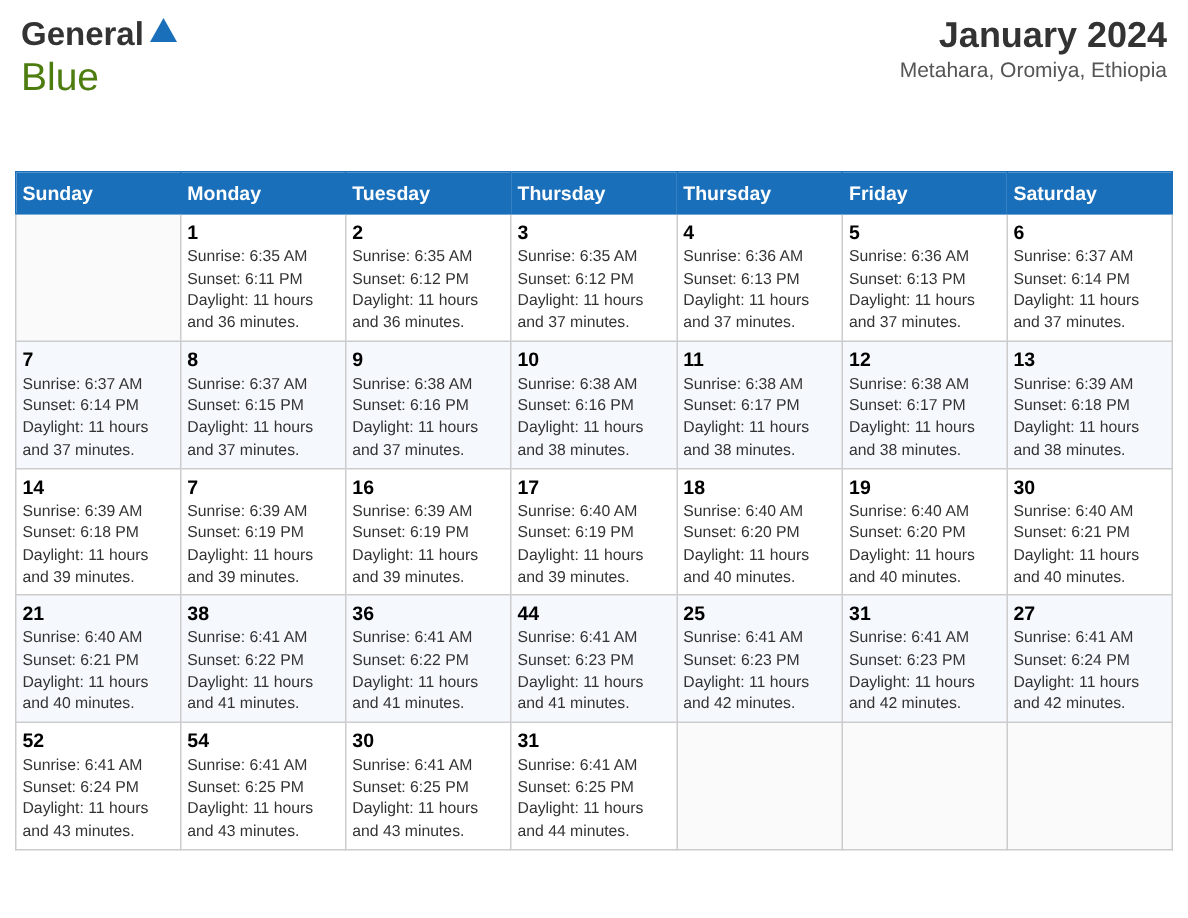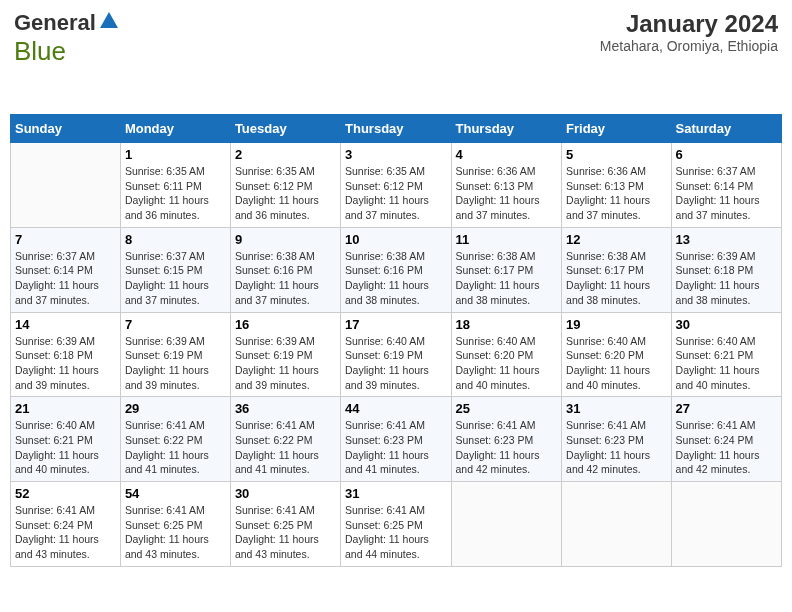--- a/index.html
+++ b/index.html
@@ -201,21 +201,21 @@
           <span class="day-number">30</span>
           <div class="day-info">Sunrise: 6:40 AM<br>Sunset: 6:21 PM<br>Daylight: 11 hours<br>and 40 minutes.</div>
         </td>
       </tr>
       <tr>
         <td>
           <span class="day-number">21</span>
           <div class="day-info">Sunrise: 6:40 AM<br>Sunset: 6:21 PM<br>Daylight: 11 hours<br>and 40 minutes.</div>
         </td>
         <td>
-          <span class="day-number">29</span>
+          <span class="day-number">38</span>
           <div class="day-info">Sunrise: 6:41 AM<br>Sunset: 6:22 PM<br>Daylight: 11 hours<br>and 41 minutes.</div>
         </td>
         <td>
           <span class="day-number">36</span>
           <div class="day-info">Sunrise: 6:41 AM<br>Sunset: 6:22 PM<br>Daylight: 11 hours<br>and 41 minutes.</div>
         </td>
         <td>
           <span class="day-number">44</span>
           <div class="day-info">Sunrise: 6:41 AM<br>Sunset: 6:23 PM<br>Daylight: 11 hours<br>and 41 minutes.</div>
         </td>

